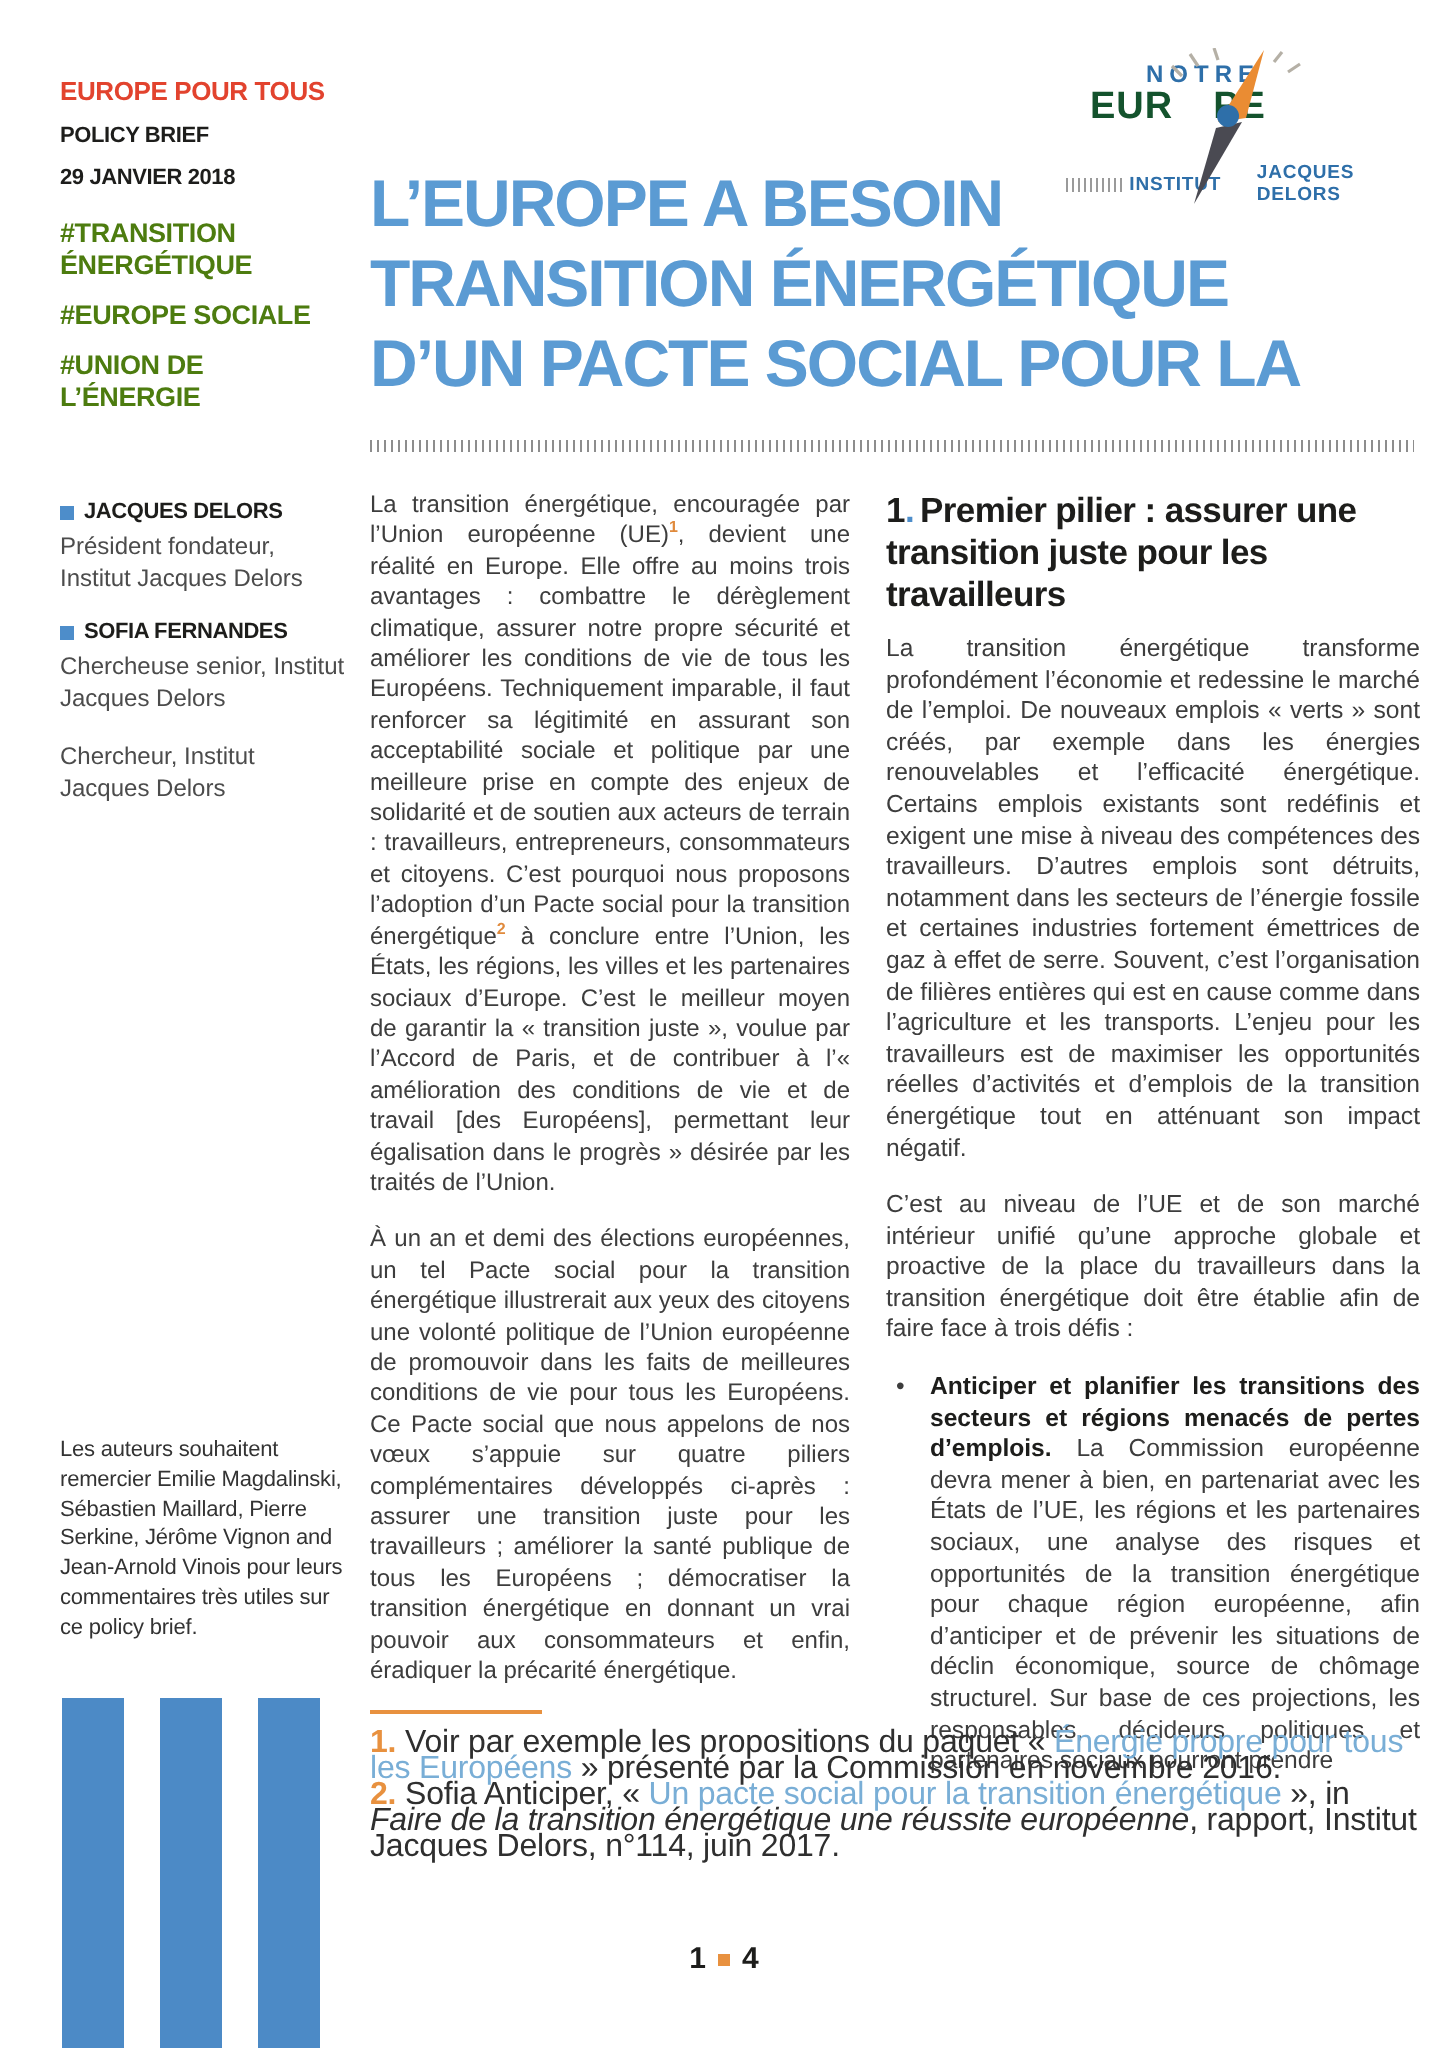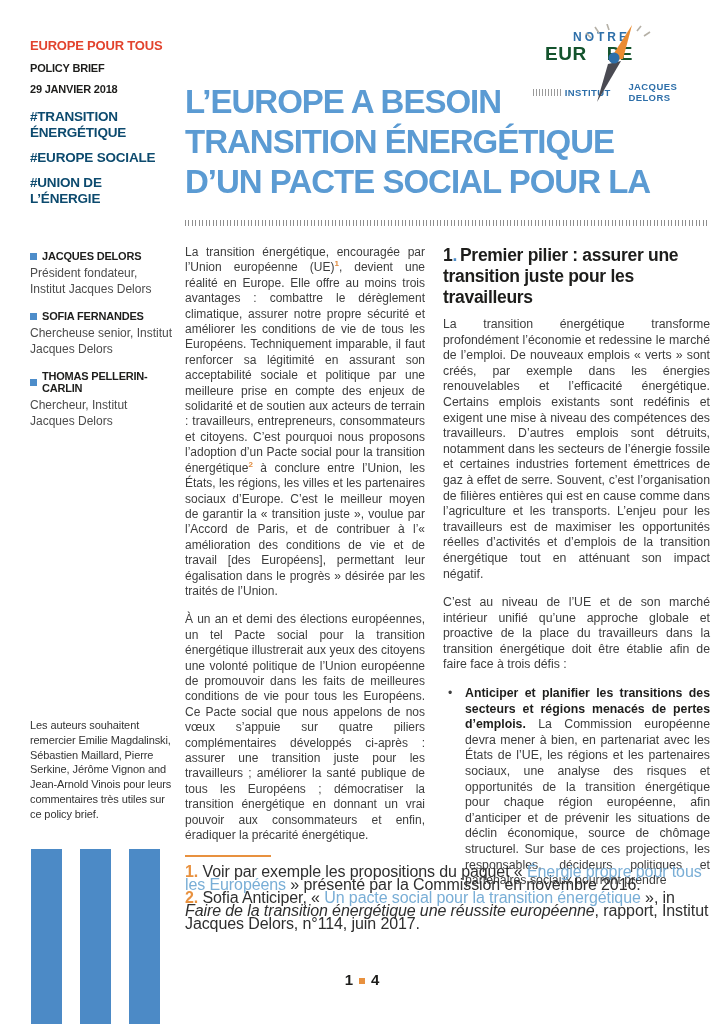--- a/index.html
+++ b/index.html
@@ -7,21 +7,21 @@
   .page {
     position:relative; width:724px; height:1024px; margin:0 auto;
     background:#ffffff; overflow:hidden;
     font-family:"Liberation Sans", sans-serif; color:#3d3d3d;padding-left:27px;
   }
   
   .side-head { position:absolute; left:30px; top:38px; width:142px; }
   .kicker { color:#e2432e; font-size:13px; font-weight:bold; letter-spacing:-0.2px; margin-bottom:9px; }
   .brief-type, .brief-date { color:#1d1d1b; font-size:11px; font-weight:bold; letter-spacing:-0.2px; margin-bottom:9px; }
   .hashtags { margin-top:14px; }
-  .hashtag { color:#0c4a6e; font-size:13.5px; font-weight:bold; letter-spacing:-0.2px; line-height:16px; margin-bottom:9px; }
+  .hashtag { color:#4d7c0f; font-size:13.5px; font-weight:bold; letter-spacing:-0.2px; line-height:16px; margin-bottom:9px; }
   .authors { position:absolute; left:30px; top:250px; width:145px; }
   .author { margin-bottom:13px; }
   .author-name-row { display:flex; align-items:center; gap:5px; margin-bottom:3px; }
   .sq-bullet { width:7px; height:7px; background:#4d8dca; flex:0 0 auto; }
   .author-name { color:#1d1d1b; font-size:11px; font-weight:bold; letter-spacing:-0.2px; }
   .author-role { color:#4c4c4c; font-size:12px; line-height:16px; }
   .acks { position:absolute; left:30px; top:718px; width:142px; color:#333333; font-size:11px; line-height:14.8px; letter-spacing:-0.1px; }
   .bars { position:absolute; left:31px; bottom:0; height:175px; display:flex; gap:18px; }
   .bar { width:31px; height:100%; background:#4c8ac6; }
   
@@ -87,24 +87,20 @@
       <div class="author-role">Président fondateur, Institut Jacques Delors</div>
     </div>
     <div class="author">
       <div class="author-name-row">
         <span class="sq-bullet"></span>
         <span class="author-name">SOFIA FERNANDES</span>
       </div>
       <div class="author-role">Chercheuse senior, Institut Jacques Delors</div>
     </div>
     <div class="author">
-      <div class="author-name-row">
-        <span class="sq-bullet"></span>
-        <span class="author-name">THOMAS PELLERIN-CARLIN</span>
-      </div>
       <div class="author-role">Chercheur, Institut Jacques Delors</div>
     </div>
   </div>
 
   <div class="acks">Les auteurs souhaitent remercier Emilie Magdalinski, Sébastien Maillard, Pierre Serkine, Jérôme Vignon and Jean-Arnold Vinois pour leurs commentaires très utiles sur ce policy brief.</div>
 
   <div class="bars">
     <div class="bar"></div>
     <div class="bar"></div>
     <div class="bar"></div>

